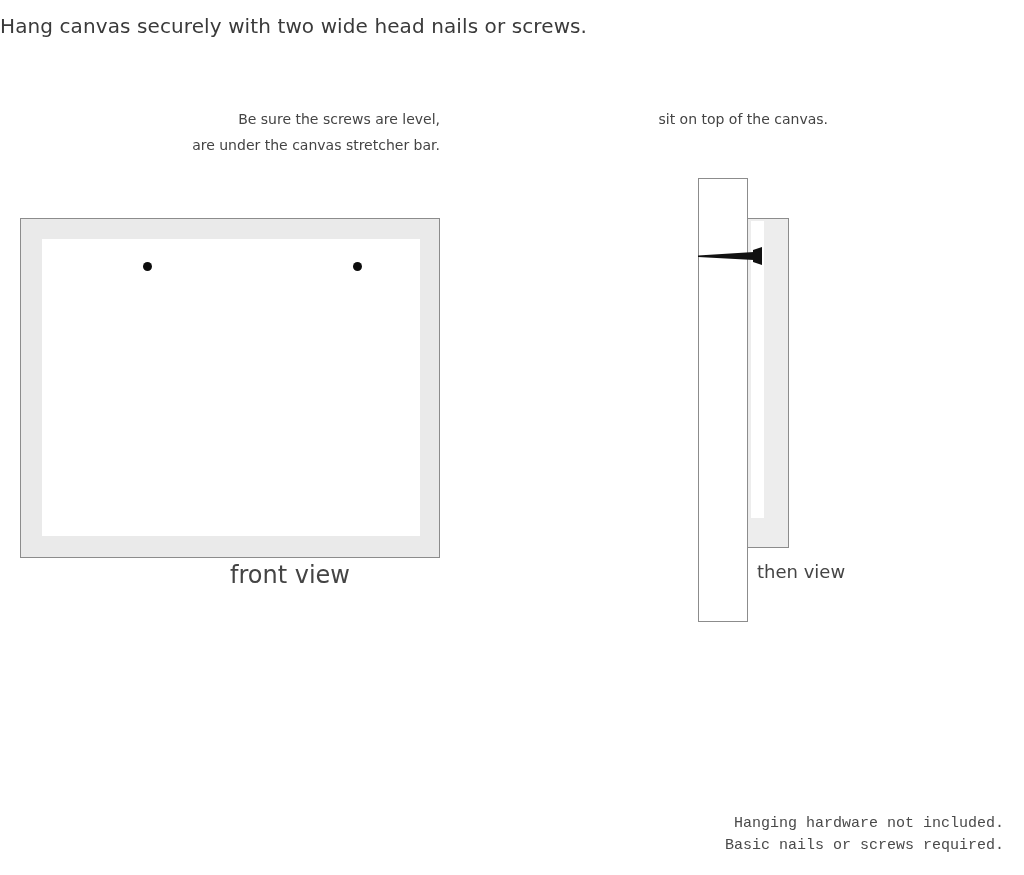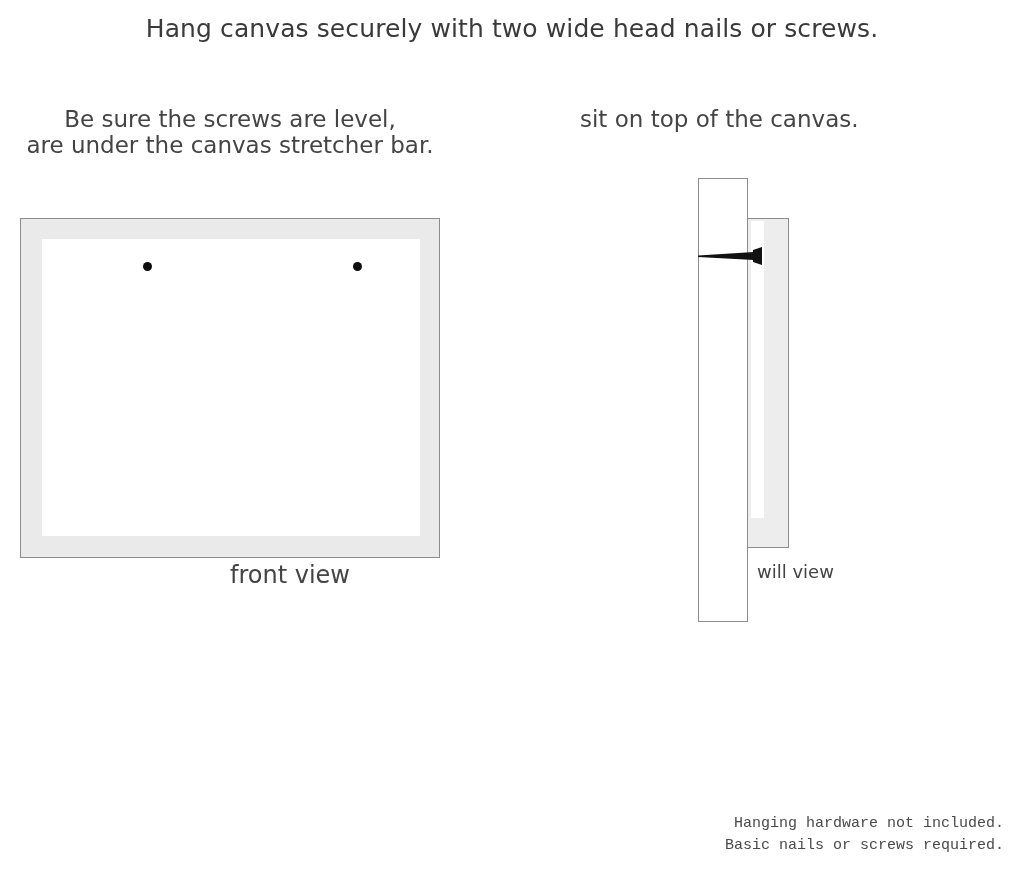--- a/index.html
+++ b/index.html
@@ -16,33 +16,32 @@
     color: #3b3b3b;
     overflow: hidden;
   }
 
   
   #headline {
     position: absolute;
     top: 14px;
     left: 0;
     width: 1024px;
-    text-align: center;
-    font-size: 25px;
+    font-size: 20px;
     font-weight: 400;
     color: #3a3a3a;
     letter-spacing: 0.1px;
     white-space: nowrap;
   }
 
   
   .caption {
     position: absolute;
-    text-align: center;
-    font-size: 23px;
+    text-align: right;
+    font-size: 14px;
     line-height: 25.5px;
     color: #444444;
   }
   #caption-front {
     left: 20px;
     top: 107px;
     width: 420px;
   }
   #caption-side {
     left: 580px;
@@ -175,18 +174,18 @@
 <div id="canvas-profile"></div>
 <div id="stretcher-bar-strip"></div>
 
 <svg id="screw-side" viewBox="0 0 66 24">
 
   <polygon points="0,13.5 56,10 56,18 0,15" fill="#111111"></polygon>
 
   <polygon points="55,8 64,5 64,23 55,20" fill="#111111"></polygon>
 </svg>
 
-<div id="side-view-label">will view</div>
+<div id="side-view-label">then view</div>
 
 <div id="footer">
   <div>Hanging hardware not included.</div>
   <div>Basic nails or screws required.</div>
 </div>
 
 </body></html>

